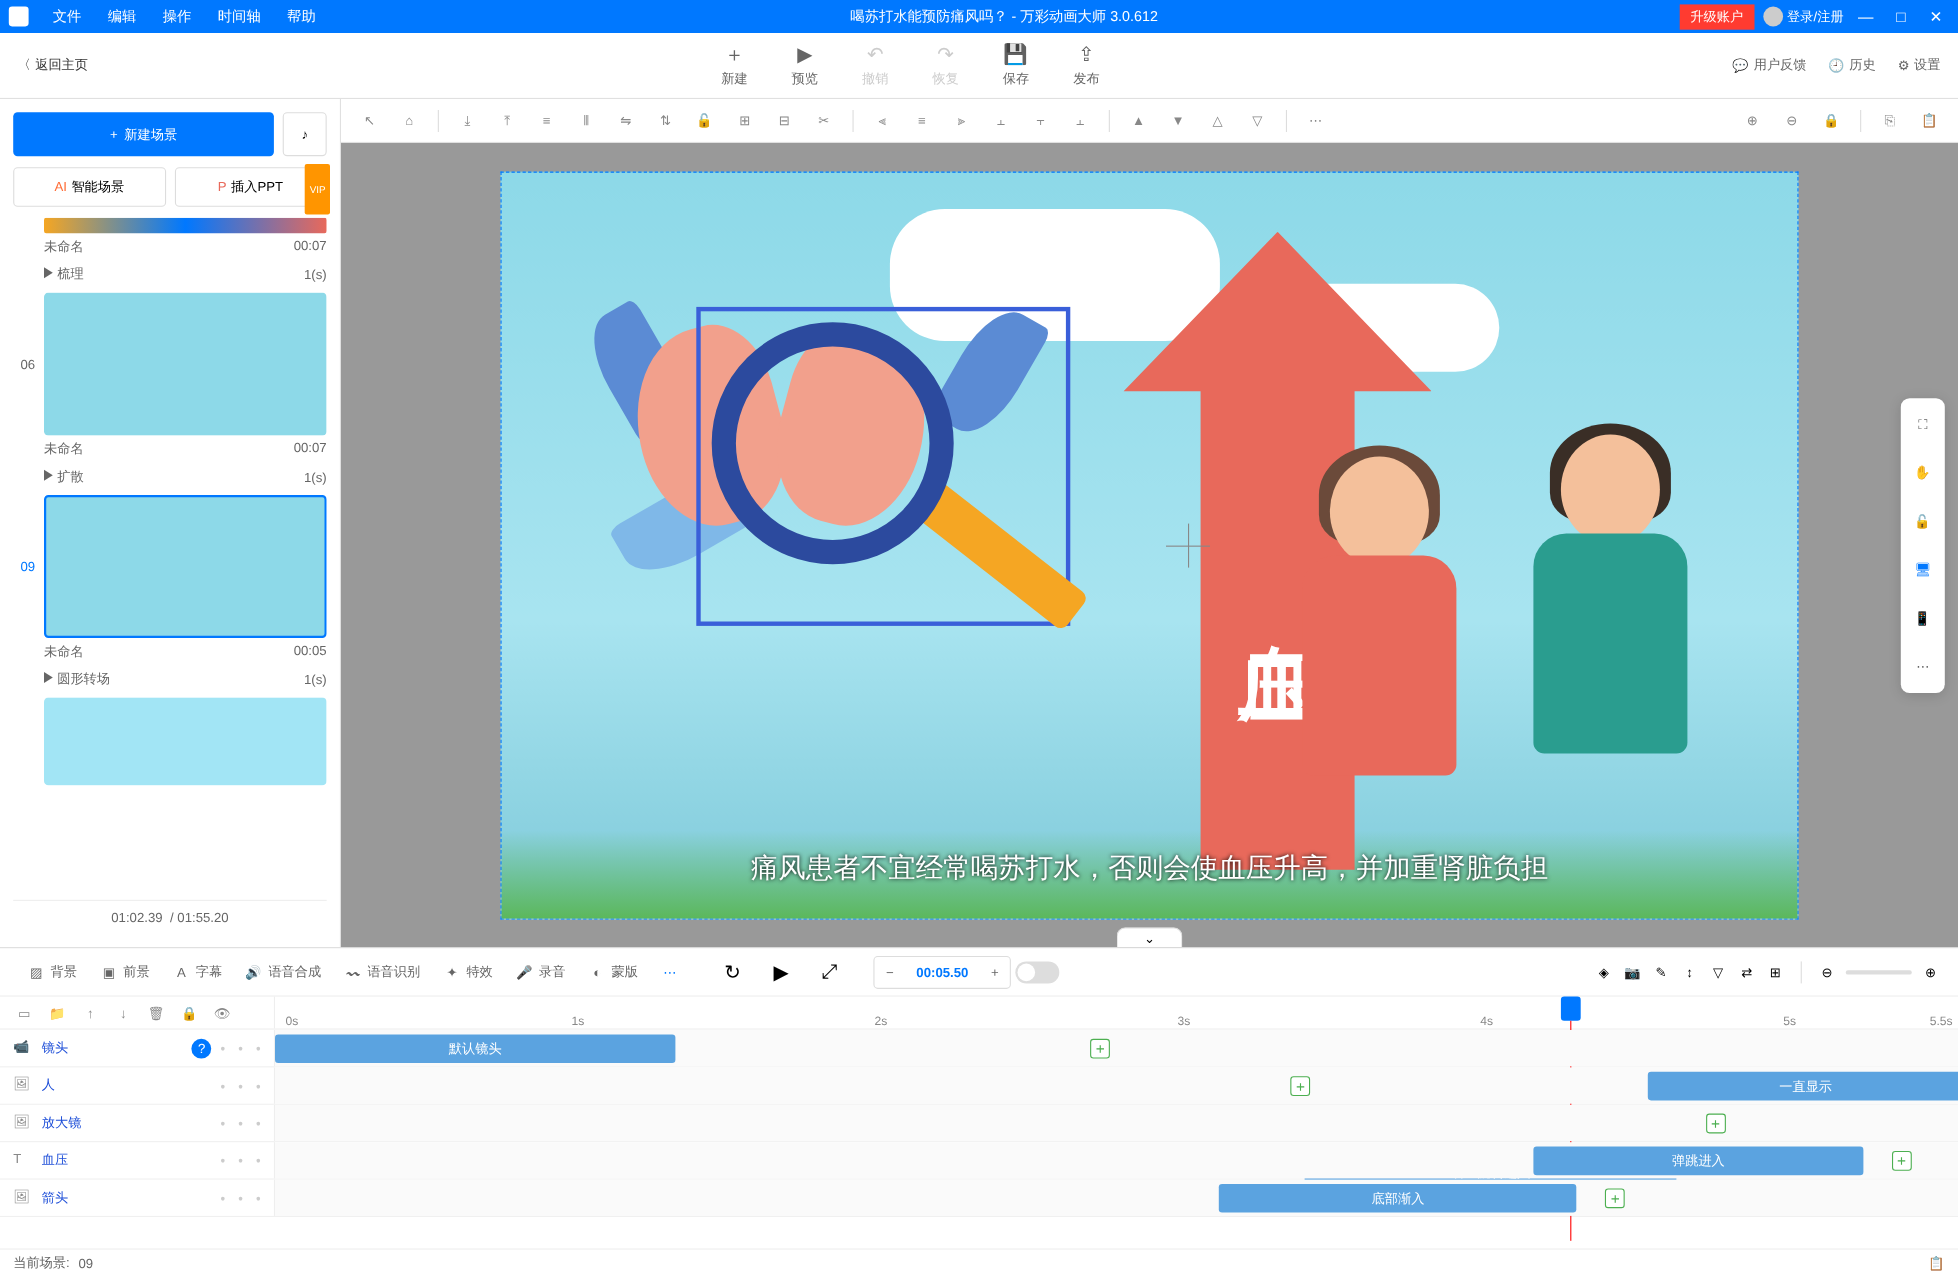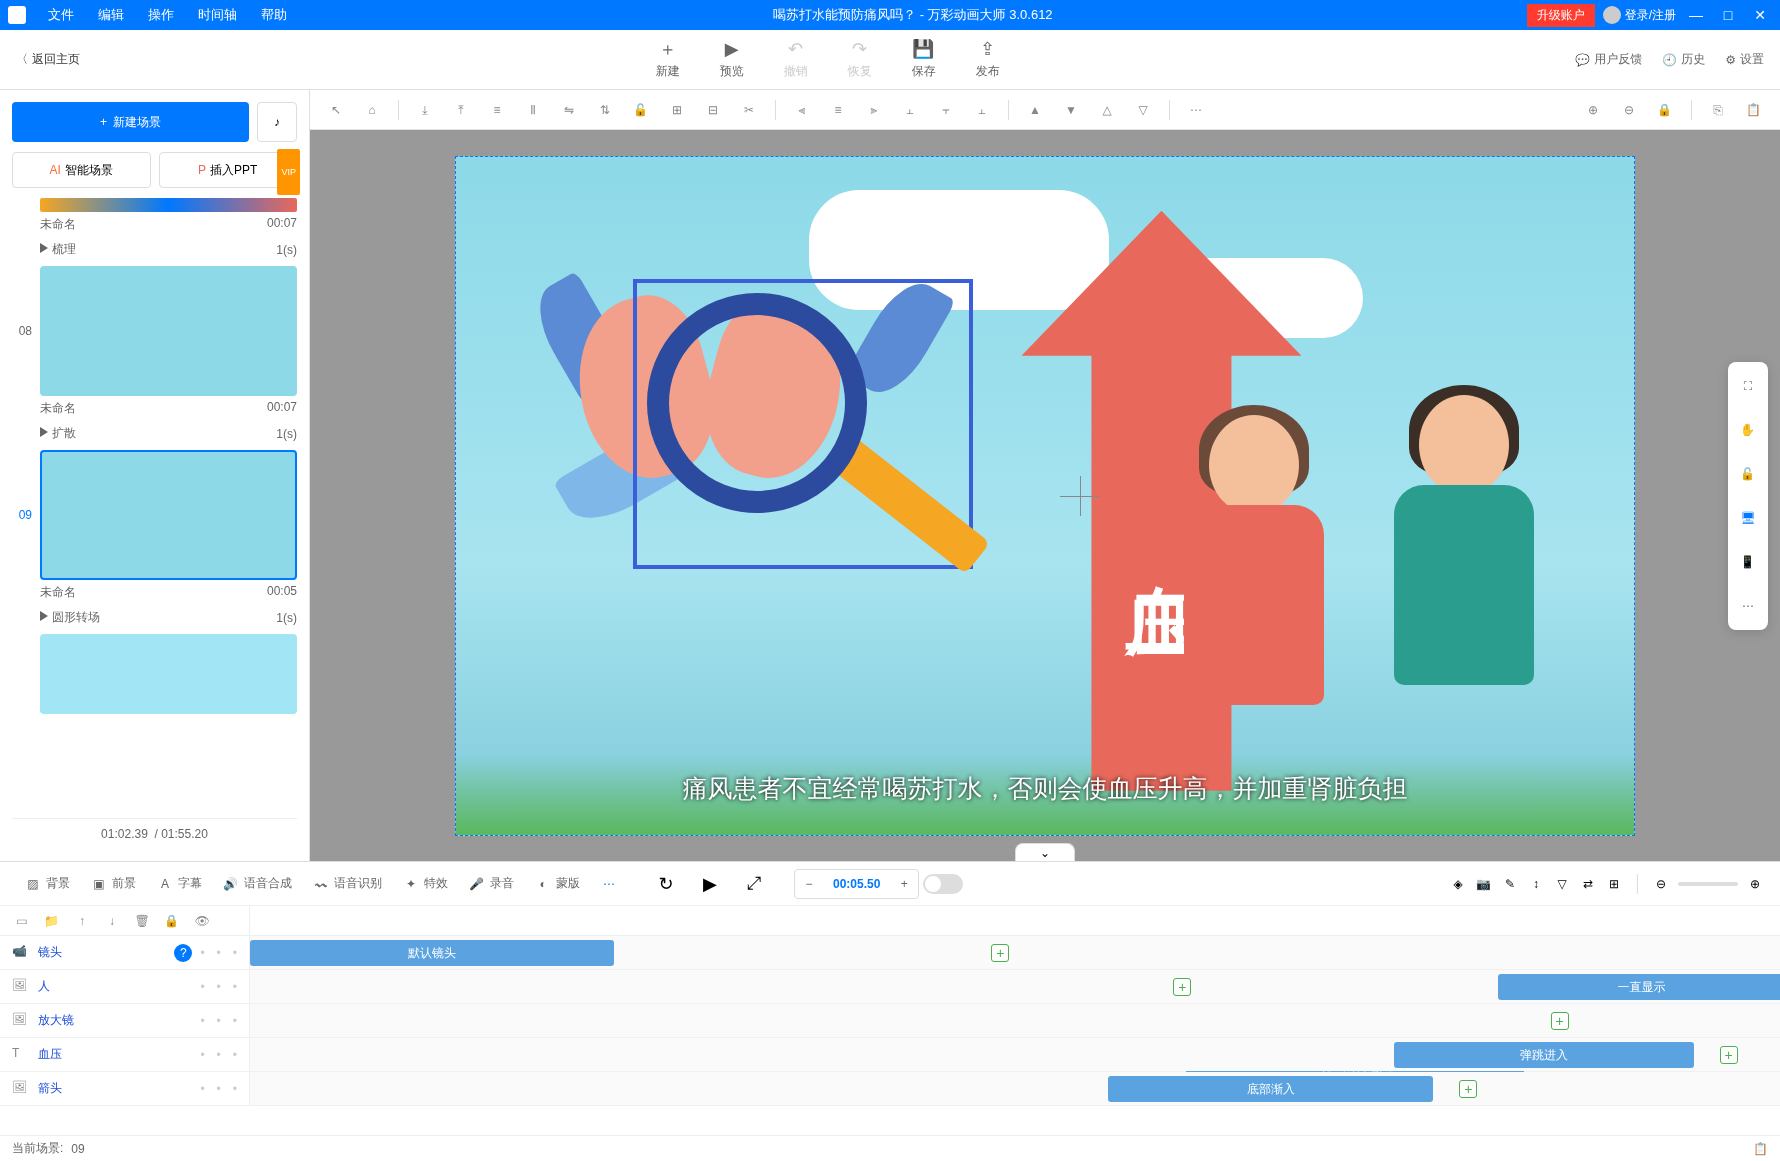--- a/index.html
+++ b/index.html
@@ -222,21 +222,21 @@
             <span>未命名</span>
             <span>00:07</span>
           </div>
         <div class="scene-trans">
             <span><span class="play-icon"></span><span>梳理</span></span>
             <span>1(s)</span>
           </div>
       </div>
       <div class="scene-item">
         <div class="scene-thumb-row">
-            <div class="scene-num">08</div>
+            <div class="scene-num">06</div>
             <div class="scene-thumb">
               <div style="position:absolute;inset:0;background:#8dd9e8"></div>
             </div>
           </div>
         <div class="scene-info">
             <span>未命名</span>
             <span>00:07</span>
           </div>
         <div class="scene-trans">
             <span><span class="play-icon"></span><span>扩散</span></span>
@@ -421,20 +421,30 @@
   <div class="tl-header">
     <div class="tl-header-left">
       <div class="tl-hl-icon">▭</div>
       <div class="tl-hl-icon">📁</div>
       <div class="tl-hl-icon">↑</div>
       <div class="tl-hl-icon">↓</div>
       <div class="tl-hl-icon">🗑</div>
       <div class="tl-hl-icon">🔒</div>
       <div class="tl-hl-icon">👁</div>
     </div>
+    <div class="tl-ruler">
+      <div class="tl-tick" style="left:1%">0s</div>
+      <div class="tl-tick" style="left:18%">1s</div>
+      <div class="tl-tick" style="left:36%">2s</div>
+      <div class="tl-tick" style="left:54%">3s</div>
+      <div class="tl-tick" style="left:72%">4s</div>
+      <div class="tl-tick" style="left:90%">5s</div>
+      <div class="tl-tick" style="left:99%">5.5s</div>
+      <div class="tl-playhead" style="left:77%"></div>
+    </div>
   </div>
 
   <div class="tl-tracks" id="tracks">
       <div class="tl-track">
         <div class="tl-track-label">
           <span class="tl-track-icon">📹</span>
           <span class="tl-track-name">镜头</span>
           <span class="help-icon">?</span>
           <span class="tl-track-dots">
             <span>•</span>

